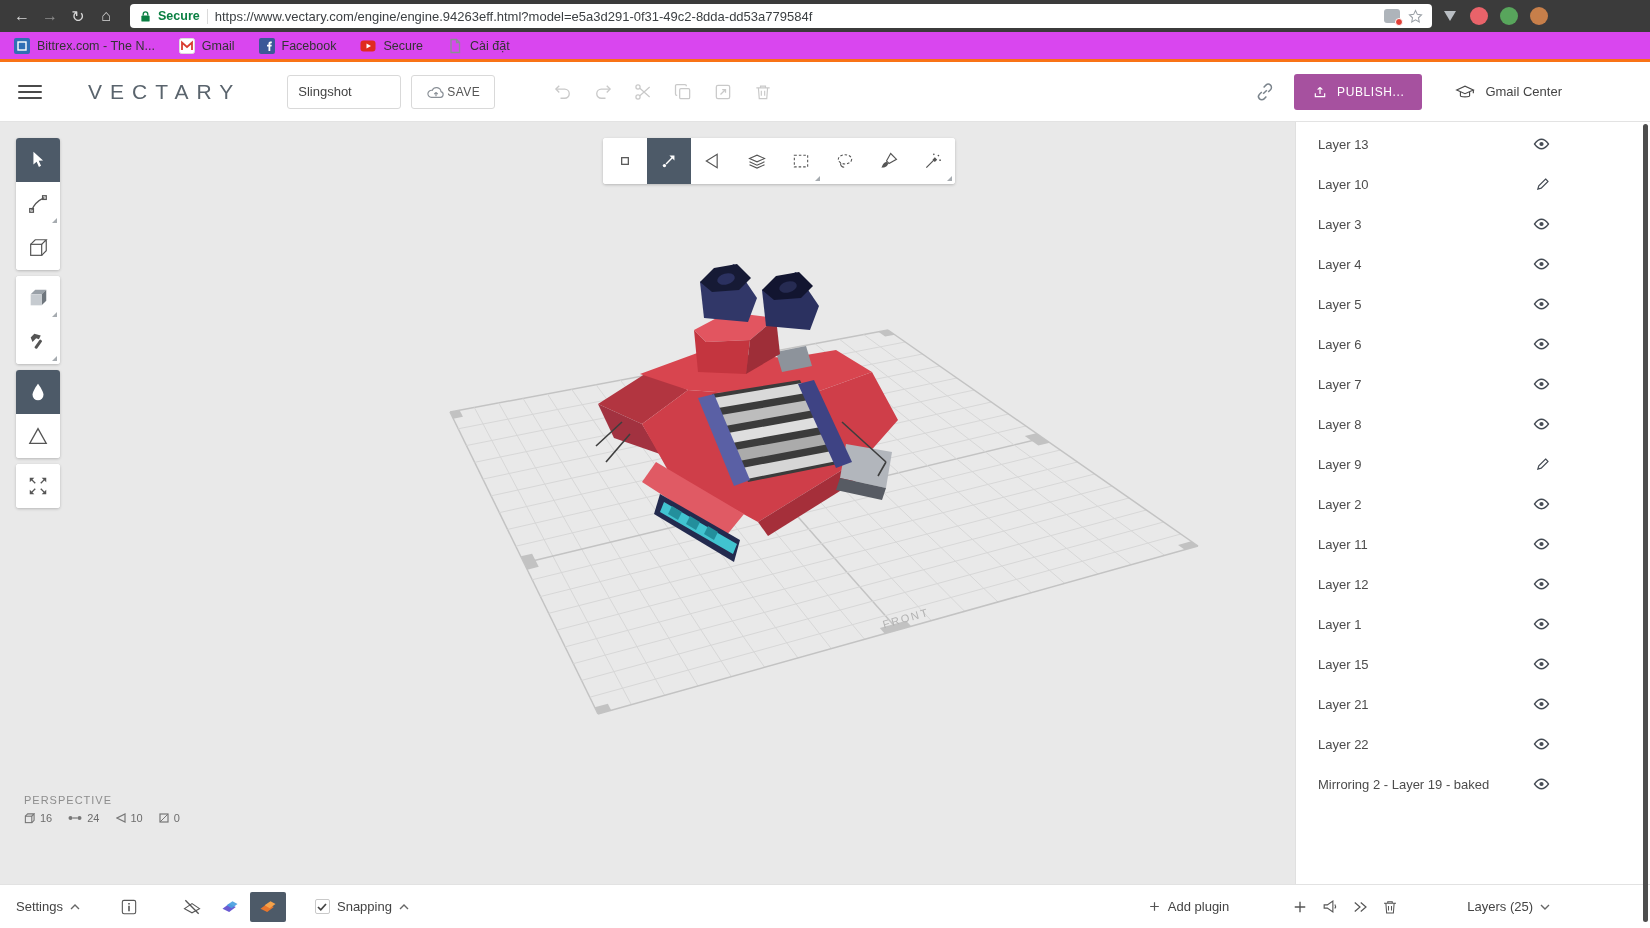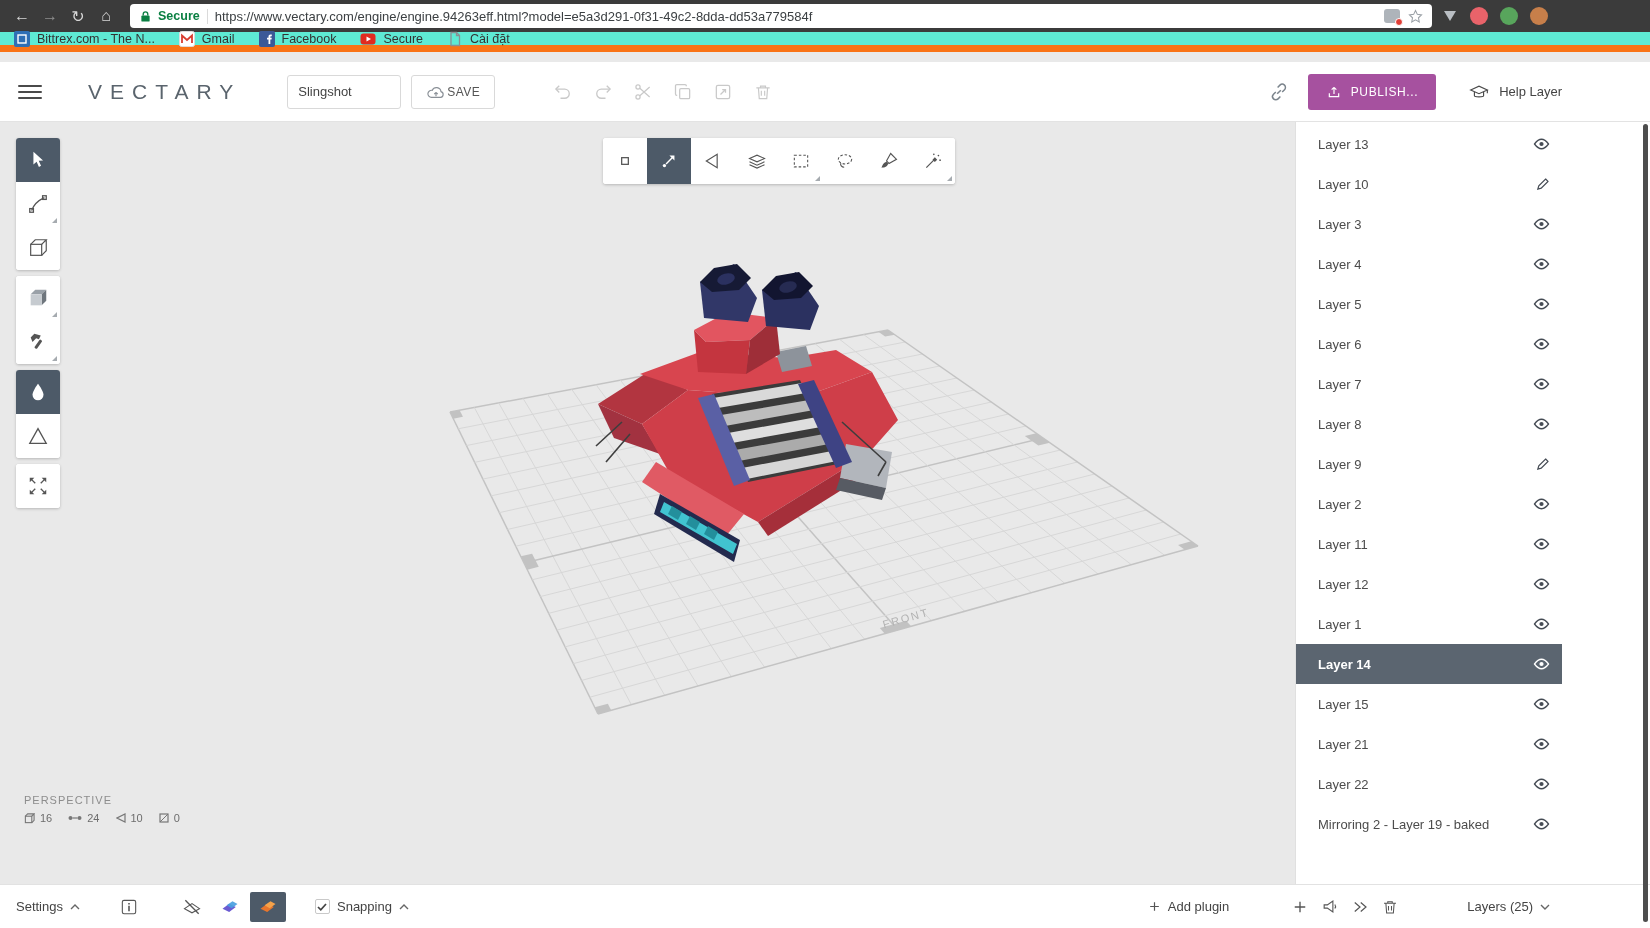--- a/index.html
+++ b/index.html
@@ -17,22 +17,22 @@
   .secure { color:#0b8043; font-size:12.5px; font-weight:700; }
   .url-sep { width:1px; height:15px; background:#dadada; }
   .url-text { color:#3c4043; font-size:13px; white-space:nowrap; overflow:hidden; flex:1; }
   .blocked-ext { position:relative; width:16px; height:14px; background:#aeb4ba; border-radius:3px; flex:0 0 auto; }
   .blocked-ext .dot { position:absolute; right:-3px; bottom:-3px; width:8px; height:8px; border-radius:50%;
     background:#e03e36; border:1.5px solid #fff; }
   .ext-row { display:flex; align-items:center; gap:12px; padding-right:92px; }
   .ext { width:18px; height:18px; border-radius:50%; }
 
   
-  .bookmarks { position:absolute; top:32px; left:0; right:0; height:20px; background:#5eead4;
-    border-bottom:7px solid #f97316; display:flex; align-items:center; padding:0 14px; gap:24px; }
+  .bookmarks { position:absolute; top:32px; left:0; right:0; height:30px; background:#d946ef;
+    border-bottom:3px solid #f97316; display:flex; align-items:center; padding:0 14px; gap:24px; }
   .bm { display:flex; align-items:center; gap:7px; font-size:12.5px; color:#333; white-space:nowrap; }
 
   
   .app-header { position:absolute; top:62px; left:0; right:0; height:60px; background:#fff;
     border-bottom:1px solid #e3e3e3; display:flex; align-items:center; padding-left:18px; padding-right:88px; }
   .hamburger { width:24px; display:flex; flex-direction:column; gap:4px; cursor:pointer; }
   .hamburger span { display:block; height:2px; background:#4a4a4a; border-radius:1px; }
   .logo { margin-left:46px; font-size:21px; letter-spacing:8px; color:#5a646d; font-weight:400; }
   .project-input { margin-left:46px; width:114px; height:34px; border:1px solid #d9d9d9; border-radius:3px;
     padding:0 10px; font-size:13px; color:#444; font-family:"Liberation Sans",sans-serif; background:#fff; }
@@ -246,21 +246,21 @@
           <path d="M12 15 V5 M12 5 L8.5 8.5 M12 5 L15.5 8.5"></path>
         </svg>
       <span>PUBLISH...</span>
     </button>
     <div class="help">
       <svg width="22" height="20" viewBox="0 0 24 24" fill="none" stroke="#4a4a4a" stroke-width="1.4">
           <path d="M2 9.5 L12 5 L22 9.5 L12 14 Z"></path>
           <path d="M6.5 12 V16.5 C6.5 18.2 17.5 18.2 17.5 16.5 V12"></path>
           <path d="M22 9.5 V13.5"></path>
         </svg>
-      <span>Help Layer</span>
+      <span>Gmail Center</span>
     </div>
   </div>
 
   <div class="main">
     <div class="canvas">
       <svg class="scene" width="1650" height="762" viewBox="0 0 1650 762">
         <g id="grid-lines">
             <line x1="450" y1="290" x2="598" y2="592" class="g-major"></line>
             <line x1="450" y1="290" x2="888" y2="208" class="g-major"></line>
             <line x1="474.3333333333333" y1="285.44444444444446" x2="631.3333333333334" y2="582.6666666666666" class="g-fine"></line>
@@ -598,29 +598,20 @@
           </div>
           <div class="layer-row">
             <span class="layer-label">Layer 1</span>
             <span class="row-ic-wrap">
               <svg width="17" height="12" viewBox="0 0 17 12">
                 <path d="M1.5 6 Q8.5 -3.5 15.5 6 Q8.5 15.5 1.5 6 Z" fill="none" stroke="currentColor" stroke-width="1.3"></path>
                 <circle cx="8.5" cy="6" r="2.1" fill="currentColor"></circle>
               </svg>
             </span>
           </div>
-          <div class="layer-row selected">
-            <span class="layer-label">Layer 14</span>
-            <span class="row-ic-wrap">
-              <svg width="17" height="12" viewBox="0 0 17 12">
-                <path d="M1.5 6 Q8.5 -3.5 15.5 6 Q8.5 15.5 1.5 6 Z" fill="none" stroke="currentColor" stroke-width="1.3"></path>
-                <circle cx="8.5" cy="6" r="2.1" fill="currentColor"></circle>
-              </svg>
-            </span>
-          </div>
           <div class="layer-row">
             <span class="layer-label">Layer 15</span>
             <span class="row-ic-wrap">
               <svg width="17" height="12" viewBox="0 0 17 12">
                 <path d="M1.5 6 Q8.5 -3.5 15.5 6 Q8.5 15.5 1.5 6 Z" fill="none" stroke="currentColor" stroke-width="1.3"></path>
                 <circle cx="8.5" cy="6" r="2.1" fill="currentColor"></circle>
               </svg>
             </span>
           </div>
           <div class="layer-row">

